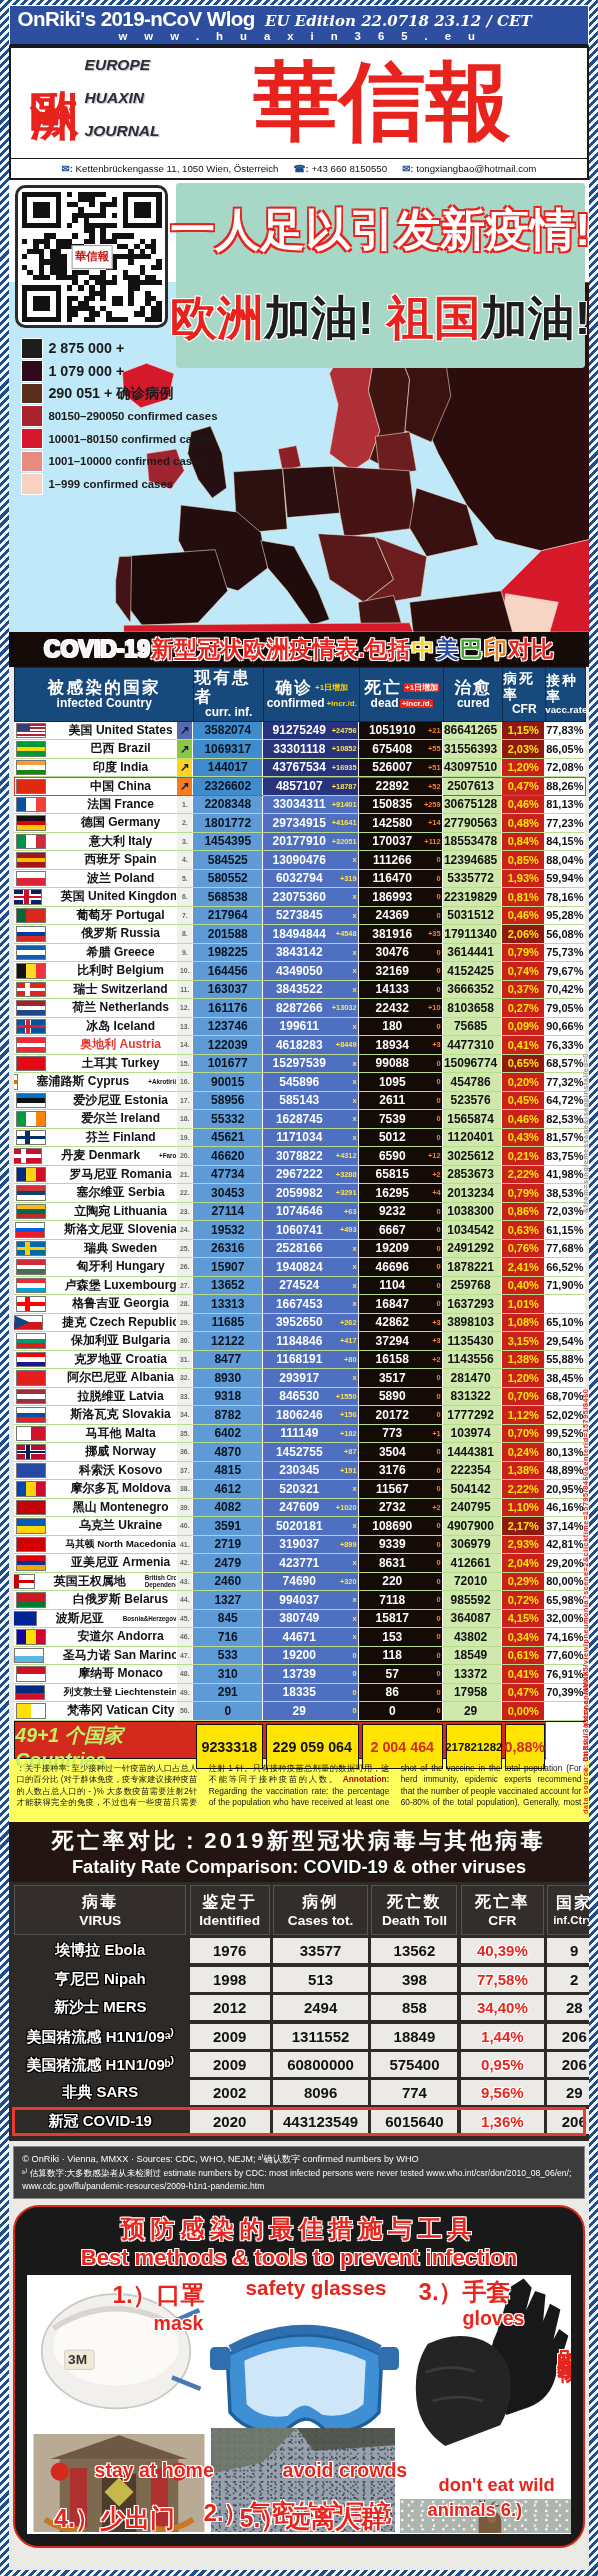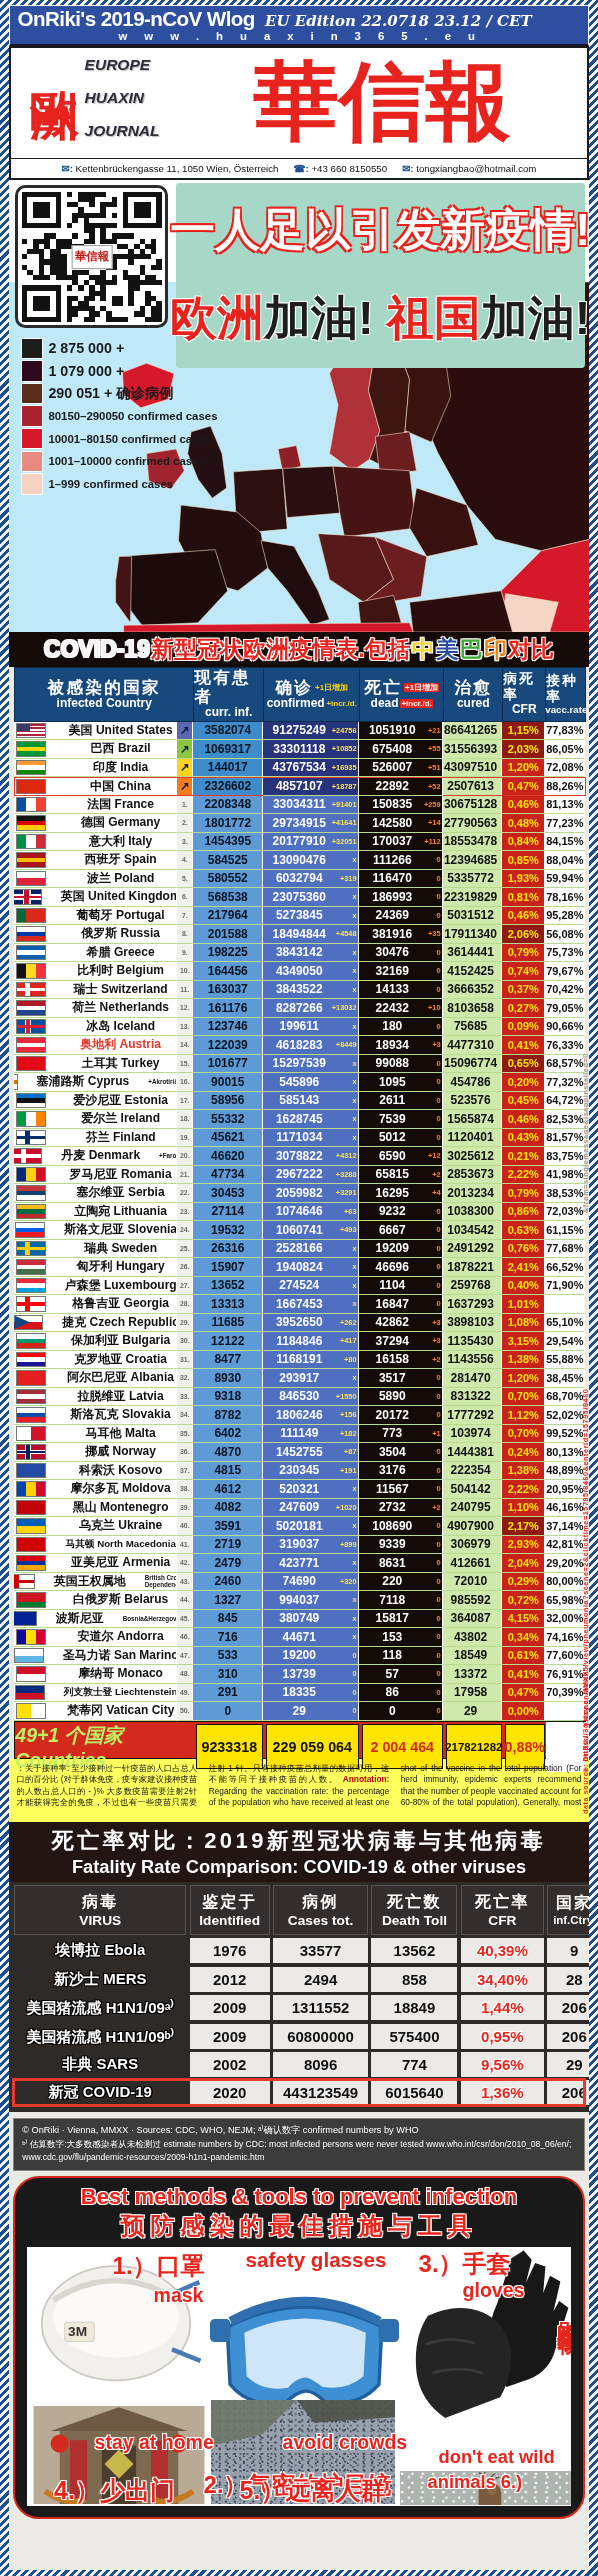--- a/index.html
+++ b/index.html
@@ -1720,20 +1720,28 @@
     <div id="vrows">
           <div class="vrow">
             <div class="v-name">埃博拉 Ebola</div>
             <div class="v-cell">1976</div>
             <div class="v-cell">33577</div>
             <div class="v-cell">13562</div>
             <div class="v-cell v-cfr">40,39%</div>
             <div class="v-cell">9</div>
           </div>
           <div class="vrow">
+            <div class="v-name">亨尼巴 Nipah</div>
+            <div class="v-cell">1998</div>
+            <div class="v-cell">513</div>
+            <div class="v-cell">398</div>
+            <div class="v-cell v-cfr">77,58%</div>
+            <div class="v-cell">2</div>
+          </div>
+          <div class="vrow">
             <div class="v-name">新沙士 MERS</div>
             <div class="v-cell">2012</div>
             <div class="v-cell">2494</div>
             <div class="v-cell">858</div>
             <div class="v-cell v-cfr">34,40%</div>
             <div class="v-cell">28</div>
           </div>
           <div class="vrow">
             <div class="v-name">美国猪流感 H1N1/09ᵃ⁾</div>
             <div class="v-cell">2009</div>
@@ -1768,22 +1776,22 @@
           </div>
         </div>
   </div>
 
   <div class="sources">
     <div>© OnRiki · Vienna, MMXX · Sources: CDC, WHO, NEJM; ᵃ⁾确认数字 confirmed numbers by WHO</div>
     <div class="l2">ᵇ⁾ 估算数字:大多数感染者从未检测过 estimate numbers by CDC: most infected persons were never tested www.who.int/csr/don/2010_08_06/en/; www.cdc.gov/flu/pandemic-resources/2009-h1n1-pandemic.htm</div>
   </div>
 
   <div class="prevent">
+    <div class="pv-t cn">预防感染的最佳措施与工具</div>
     <div class="pv-t en">Best methods &amp; tools to prevent infection</div>
-    <div class="pv-t cn">预防感染的最佳措施与工具</div>
     <div class="pv-body">
 
       <div class="photo" style="left:3.4px;top:2.3px;width:172px;height:137px;">
         <svg width="172" height="137" viewBox="0 0 300 240">
           <ellipse cx="150" cy="130" rx="130" ry="100" fill="#f1f0ec" stroke="#c9c7c0" stroke-width="3"></ellipse>
           <ellipse cx="150" cy="120" rx="110" ry="70" fill="#fbfaf7"></ellipse>
           <path d="M40,90 Q150,20 262,92" fill="none" stroke="#d8d6cf" stroke-width="10"></path>
           <line x1="250" y1="78" x2="296" y2="58" stroke="#4a7ab5" stroke-width="8"></line>
           <line x1="248" y1="176" x2="298" y2="196" stroke="#4a7ab5" stroke-width="8"></line>
           <rect x="60" y="128" width="52" height="34" rx="4" fill="#efe9d8" stroke="#bbb"></rect>

